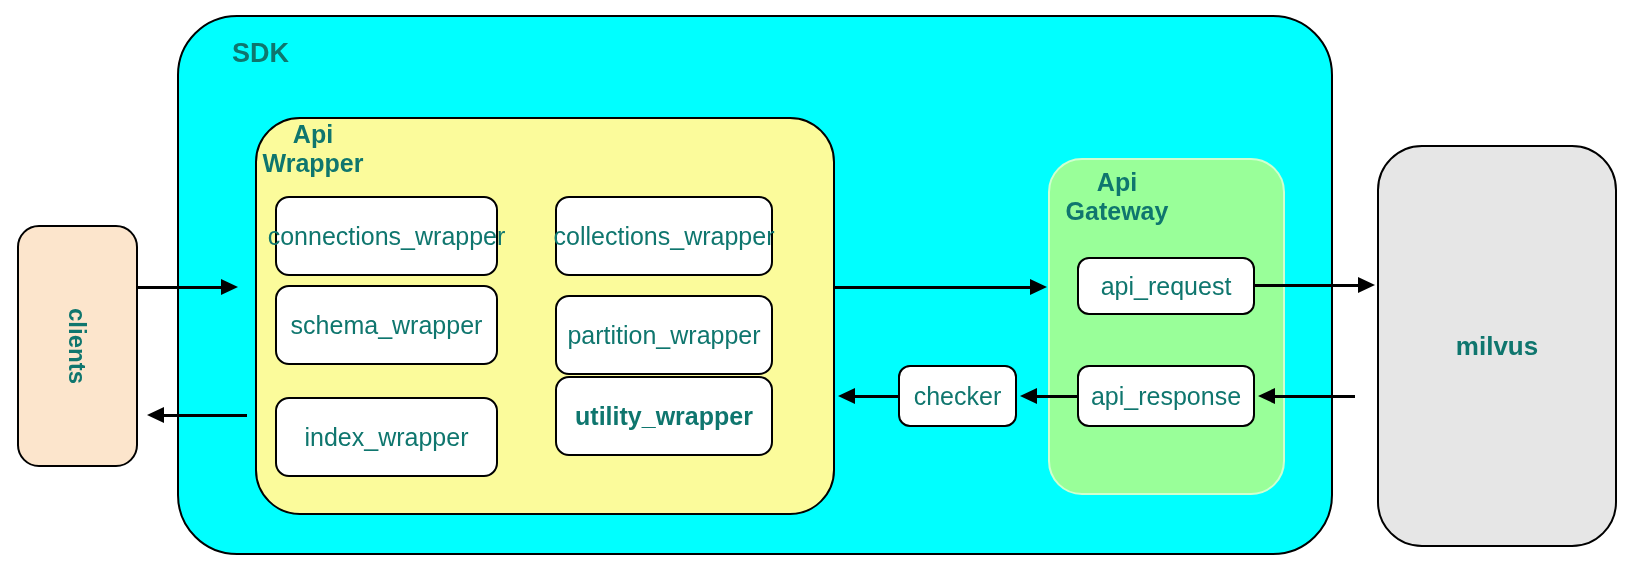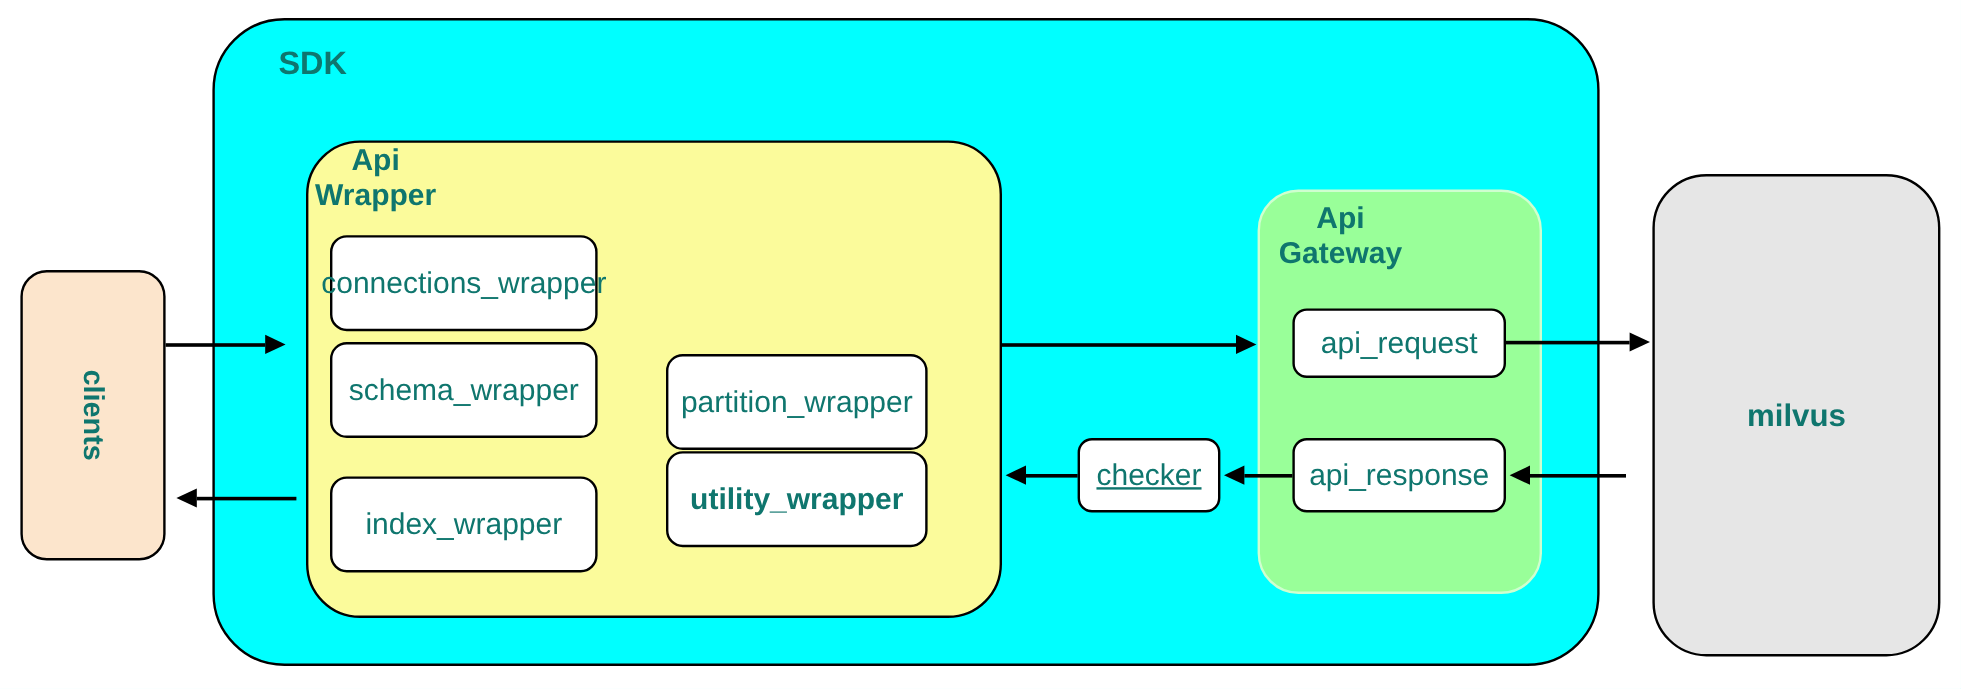--- a/index.html
+++ b/index.html
@@ -139,26 +139,27 @@
   <div class="container-box sdk"></div>
   <div class="sdk-label">SDK</div>
 
   <div class="container-box api-wrapper"></div>
   <div class="api-wrapper-label">
     <div>Api</div>
     <div>Wrapper</div>
   </div>
 
   <div class="node" style="left:275px; top:196px; width:223px; height:80px;">connections_wrapper</div>
+  <div class="node" style="left:555px; top:196px; width:218px; height:80px;">collections_wrapper</div>
   <div class="node" style="left:275px; top:285px; width:223px; height:80px;">schema_wrapper</div>
   <div class="node" style="left:555px; top:295px; width:218px; height:80px;">partition_wrapper</div>
   <div class="node" style="left:275px; top:397px; width:223px; height:80px;">index_wrapper</div>
   <div class="node" style="left:555px; top:376px; width:218px; height:80px;font-weight:bold;">utility_wrapper</div>
 
-  <div class="node" style="left:898px; top:365px; width:119px; height:62px; border-radius:12px;text-decoration:underline;">checker</div>
+  <div class="node" style="left:898px; top:365px; width:119px; height:62px; border-radius:12px;">checker</div>
 
   <div class="container-box api-gateway"></div>
   <div class="api-gateway-label">
     <div>Api</div>
     <div>Gateway</div>
   </div>
 
   <div class="node" style="left:1077px; top:257px; width:178px; height:58px; border-radius:12px;">api_request</div>
   <div class="node" style="left:1077px; top:365px; width:178px; height:62px; border-radius:12px;">api_response</div>
 

